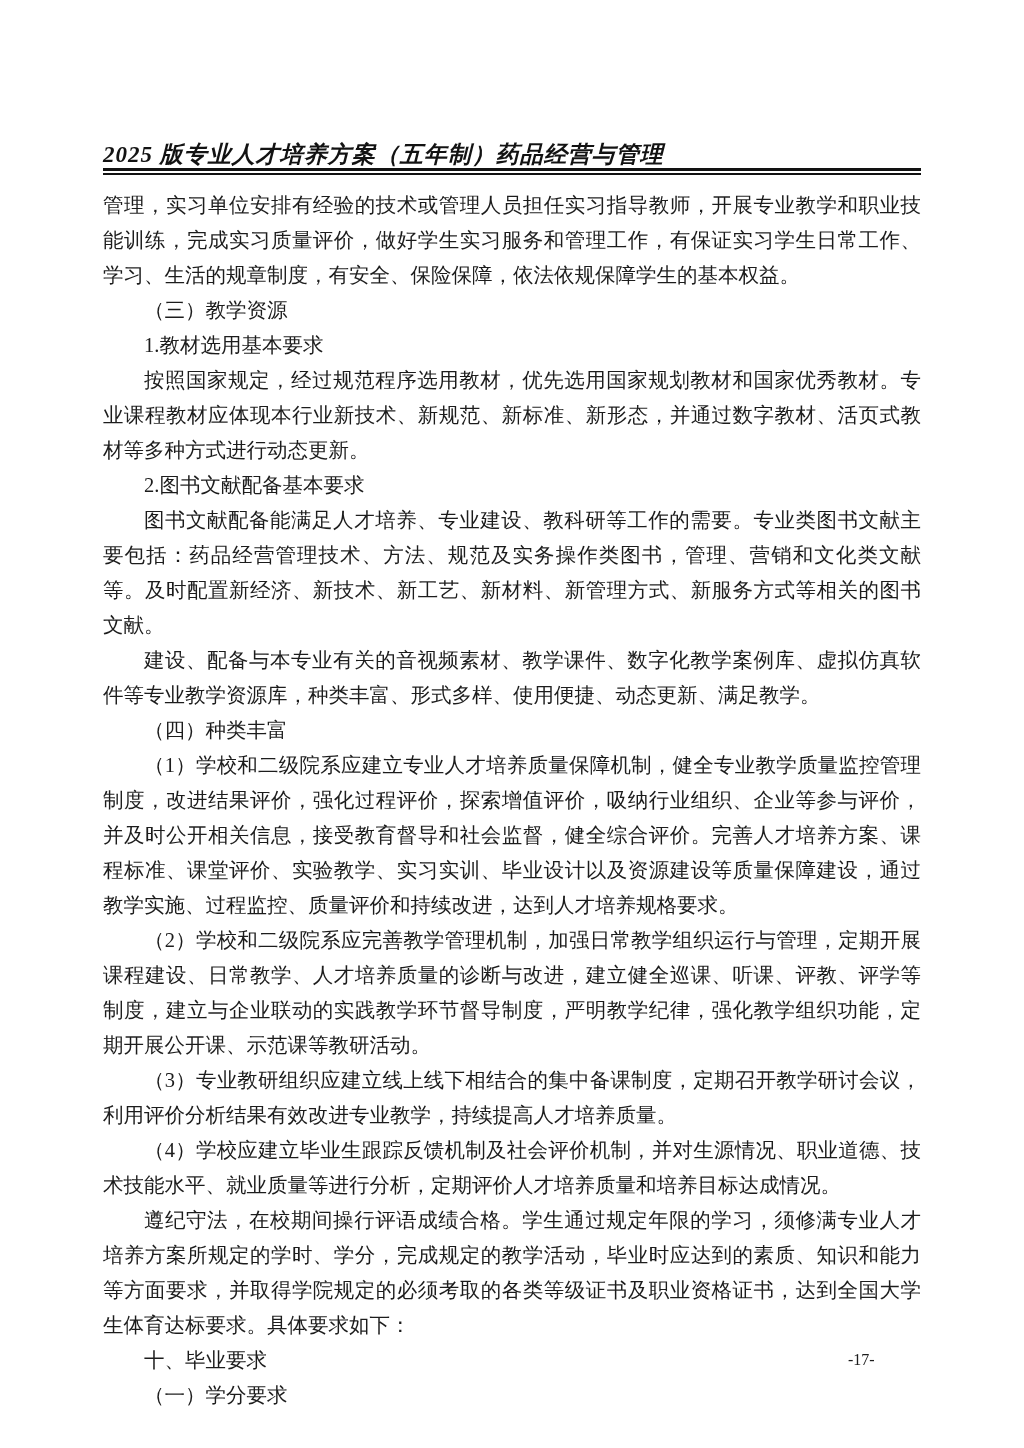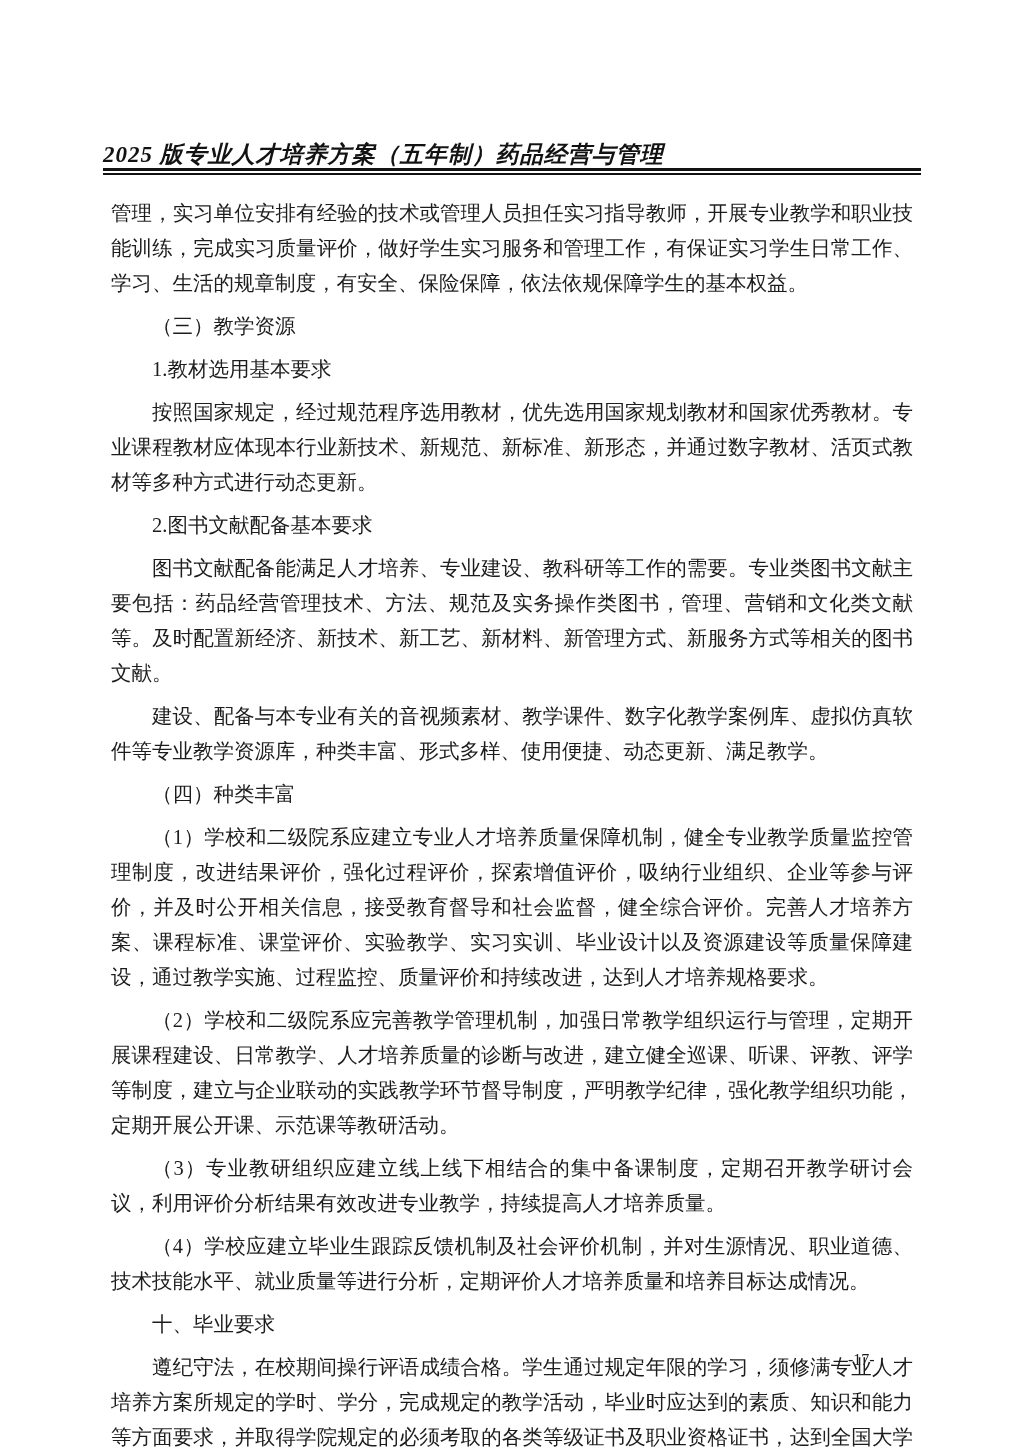--- a/index.html
+++ b/index.html
@@ -40,21 +40,21 @@
     border-top: 3px solid #121212;
     border-bottom: 2px solid #121212;
   }
   .content {
     position: absolute;
     left: 103px;
     width: 818px;
     top: 188px;
   }
   .para {
-    margin: 8px;
+    margin: 0;
     font-size: 20.5px;
     line-height: 35px;
     text-align: justify;
     text-justify: inter-ideograph;
     word-break: break-all;
   }
   .indent {
     text-indent: 2em;
   }
   .page-footer {
@@ -85,22 +85,22 @@
     <p class="para indent">1.教材选用基本要求</p>
     <p class="para indent">按照国家规定，经过规范程序选用教材，优先选用国家规划教材和国家优秀教材。专业课程教材应体现本行业新技术、新规范、新标准、新形态，并通过数字教材、活页式教材等多种方式进行动态更新。</p>
     <p class="para indent">2.图书文献配备基本要求</p>
     <p class="para indent">图书文献配备能满足人才培养、专业建设、教科研等工作的需要。专业类图书文献主要包括：药品经营管理技术、方法、规范及实务操作类图书，管理、营销和文化类文献等。及时配置新经济、新技术、新工艺、新材料、新管理方式、新服务方式等相关的图书文献。</p>
     <p class="para indent">建设、配备与本专业有关的音视频素材、教学课件、数字化教学案例库、虚拟仿真软件等专业教学资源库，种类丰富、形式多样、使用便捷、动态更新、满足教学。</p>
     <p class="para indent">（四）种类丰富</p>
     <p class="para indent">（1）学校和二级院系应建立专业人才培养质量保障机制，健全专业教学质量监控管理制度，改进结果评价，强化过程评价，探索增值评价，吸纳行业组织、企业等参与评价，并及时公开相关信息，接受教育督导和社会监督，健全综合评价。完善人才培养方案、课程标准、课堂评价、实验教学、实习实训、毕业设计以及资源建设等质量保障建设，通过教学实施、过程监控、质量评价和持续改进，达到人才培养规格要求。</p>
     <p class="para indent">（2）学校和二级院系应完善教学管理机制，加强日常教学组织运行与管理，定期开展课程建设、日常教学、人才培养质量的诊断与改进，建立健全巡课、听课、评教、评学等制度，建立与企业联动的实践教学环节督导制度，严明教学纪律，强化教学组织功能，定期开展公开课、示范课等教研活动。</p>
     <p class="para indent">（3）专业教研组织应建立线上线下相结合的集中备课制度，定期召开教学研讨会议，利用评价分析结果有效改进专业教学，持续提高人才培养质量。</p>
     <p class="para indent">（4）学校应建立毕业生跟踪反馈机制及社会评价机制，并对生源情况、职业道德、技术技能水平、就业质量等进行分析，定期评价人才培养质量和培养目标达成情况。</p>
+    <p class="para indent">遵纪守法，在校期间操行评语成绩合格。学生通过规定年限的学习，须修满专业人才培养方案所规定的学时、学分，完成规定的教学活动，毕业时应达到的素质、知识和能力等方面要求，并取得学院规定的必须考取的各类等级证书及职业资格证书，达到全国大学生体育达标要求。具体要求如下：</p>
     <p class="para indent">十、毕业要求</p>
-    <p class="para indent">遵纪守法，在校期间操行评语成绩合格。学生通过规定年限的学习，须修满专业人才培养方案所规定的学时、学分，完成规定的教学活动，毕业时应达到的素质、知识和能力等方面要求，并取得学院规定的必须考取的各类等级证书及职业资格证书，达到全国大学生体育达标要求。具体要求如下：</p>
     <p class="para indent">（一）学分要求</p>
   </main>
 
   <footer class="page-footer">
     <span>-17-</span>
   </footer>
 
 </div>
 
 </body></html>

